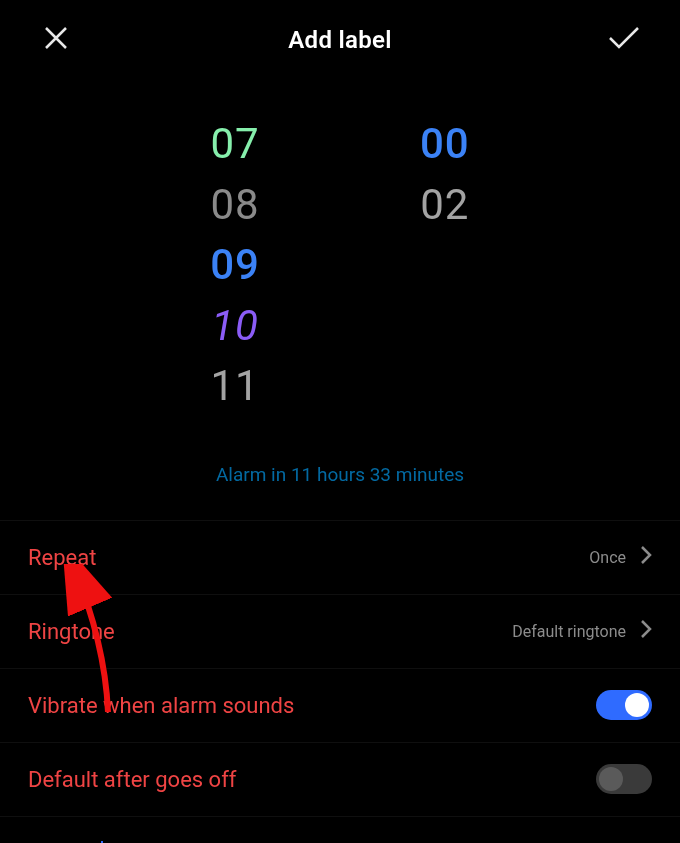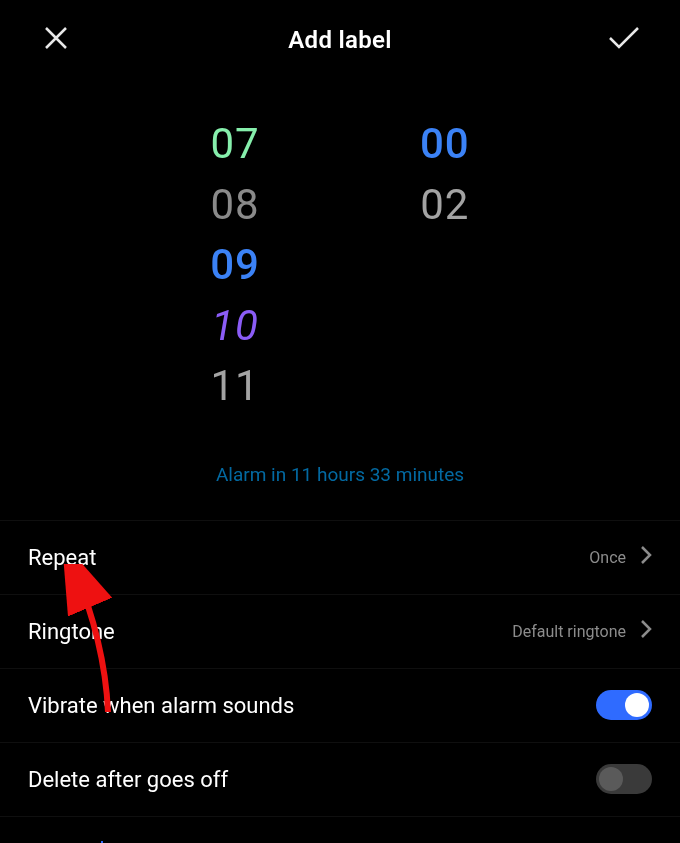--- a/index.html
+++ b/index.html
@@ -62,21 +62,21 @@
     display: flex;
     align-items: center;
     justify-content: space-between;
     padding: 0 28px;
     height: 74px;
     border-bottom: 1px solid rgba(255,255,255,0.06);
     cursor: pointer;
   }
   .row .label {
     font-size: 22px;
-    color: #ffffff;
+    color: #ef4444;
     font-weight: 400;
   }
   .row .right {
     display: flex;
     align-items: center;
     gap: 14px;
     color: #8c8c8c;
     font-size: 16px;
   }
   .chevron svg { stroke:#8c8c8c; stroke-width:2.5; fill:none; }
@@ -177,21 +177,21 @@
   <div class="row">
     <div class="label">Vibrate when alarm sounds</div>
     <div class="right">
       <div class="toggle on">
           <div class="knob"></div>
         </div>
     </div>
   </div>
 
   <div class="row">
-    <div class="label">Delete after goes off</div>
+    <div class="label">Default after goes off</div>
     <div class="right">
       <div class="toggle off">
           <div class="knob"></div>
         </div>
     </div>
   </div>
 
   <div class="label-row">
     <div class="lbl">Label</div>
     <div class="input">

